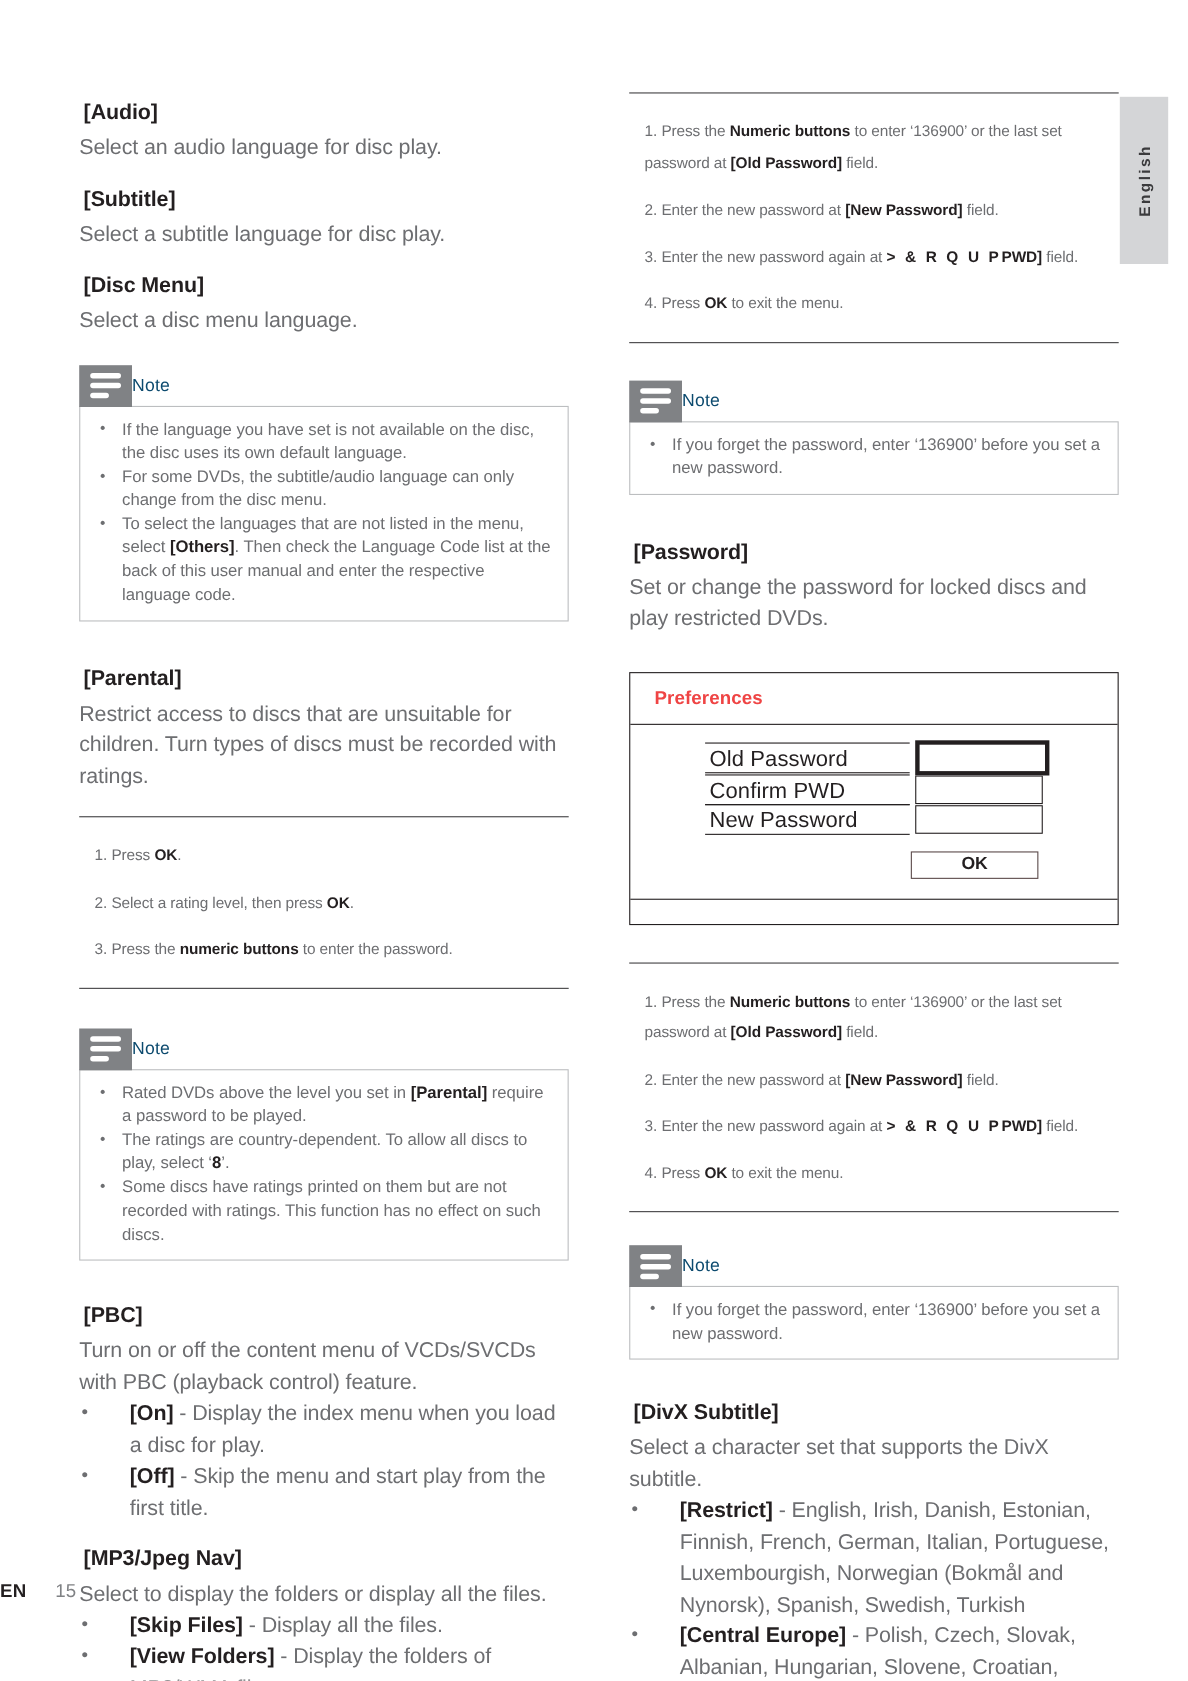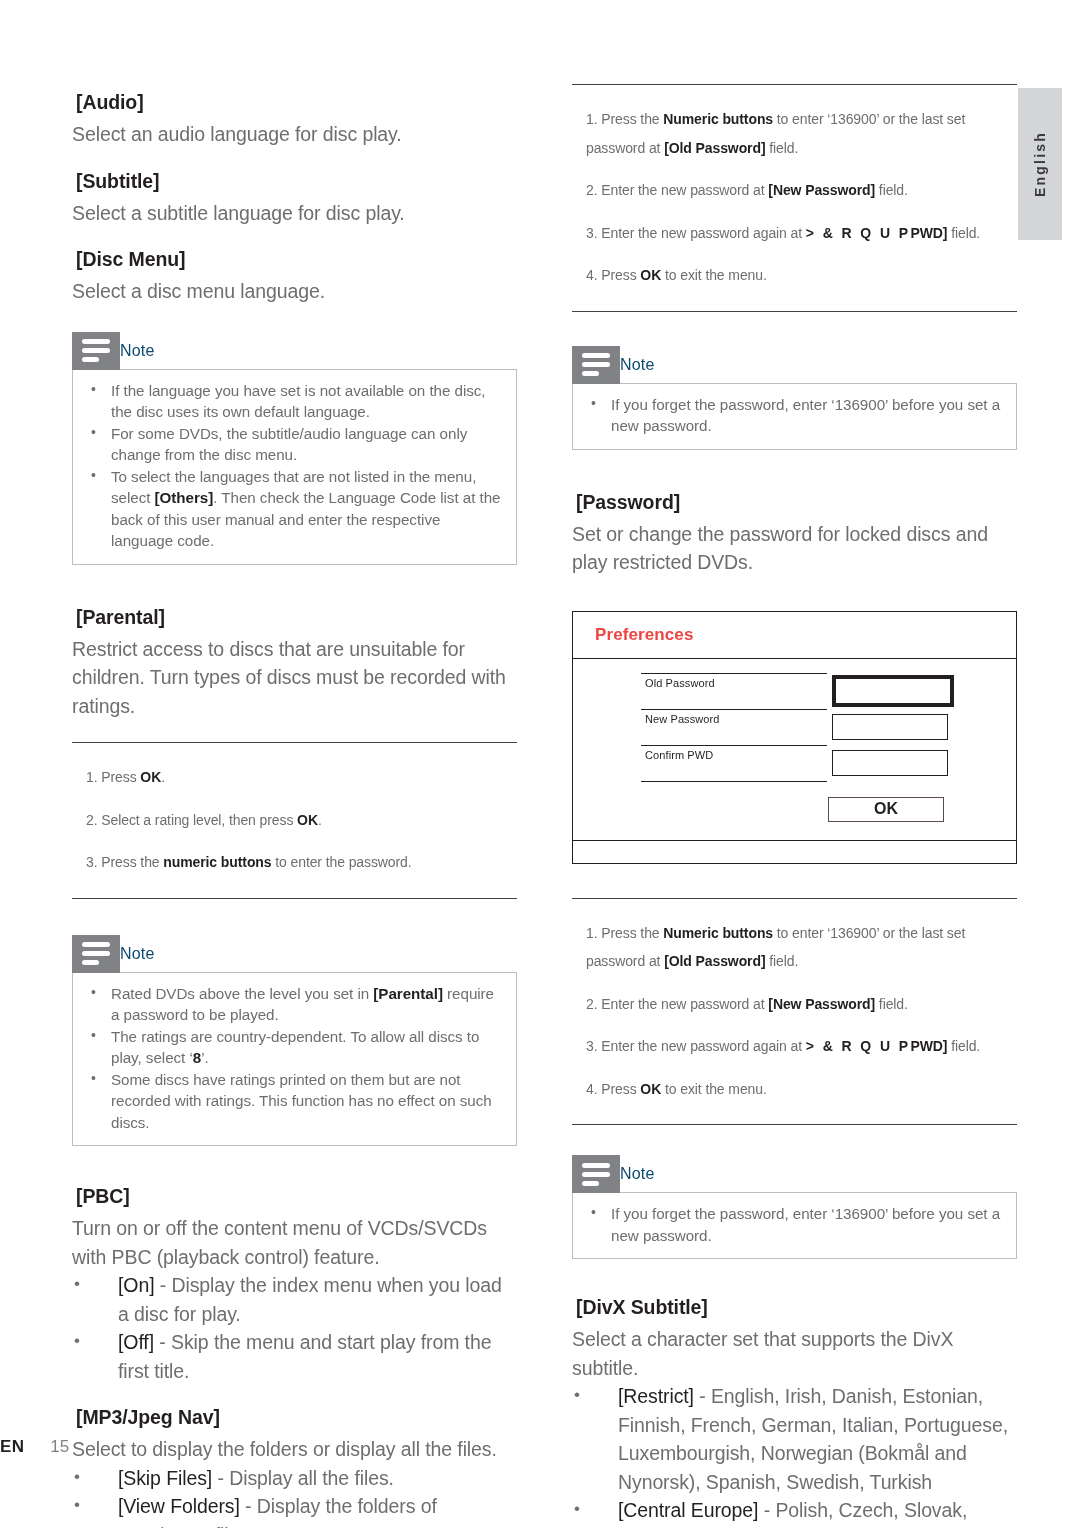--- a/index.html
+++ b/index.html
@@ -88,21 +88,21 @@
     letter-spacing: -0.1px;
   }
   ul.blist > li::before {
     content: "\2022";
     position: absolute;
     left: 2px;
     top: -1px;
     font-size: 17px;
     color: #6d6e71;
   }
-  ul.blist b { color: #231f20; font-weight: normal; text-align: right; }
+  ul.blist b { color: #231f20; font-weight: bold; text-align: right; }
 
   
   .steps {
     border-top: 1.6px solid #414042;
     border-bottom: 1.6px solid #414042;
     padding: 6px 0 7px 0;
   }
   .steps p {
     margin: 14px;
     font-size: 14px;
@@ -198,23 +198,23 @@
     border-bottom: 1.8px solid #231f20;
   }
   .prefs-row {
     display: flex;
     align-items: center;
     padding-left: 68px;
     margin-bottom: -1px;
   }
   .prefs-label {
     width: 182px;
-    font-size: 11px;
+    font-size: 20px;
     color: #231f20;
-    padding: 3px 0 20px 4px;
+    padding: 3px 0 0 4px;
     border-top: 1.5px solid #231f20;
     border-bottom: 1.5px solid #231f20;
     letter-spacing: 0.1px;
   }
   .prefs-field {
     width: 114px;
     height: 24px;
     margin-left: 5px;
     border: 1.5px solid #231f20;
     background: #ffffff;
@@ -420,26 +420,26 @@
         <span class="prefs-title">Preferences</span>
       </div>
       <div class="prefs-body">
 
         <div class="prefs-row">
           <div class="prefs-label">Old Password</div>
           <div class="prefs-field focused"></div>
         </div>
 
         <div class="prefs-row">
+          <div class="prefs-label">Confirm PWD</div>
+          <div class="prefs-field"></div>
+        </div>
+
+        <div class="prefs-row">
           <div class="prefs-label">New Password</div>
-          <div class="prefs-field"></div>
-        </div>
-
-        <div class="prefs-row">
-          <div class="prefs-label">Confirm PWD</div>
           <div class="prefs-field"></div>
         </div>
 
         <div class="prefs-okrow">
           <div class="prefs-ok">OK</div>
         </div>
       </div>
       <div class="prefs-foot"></div>
     </div>
 

